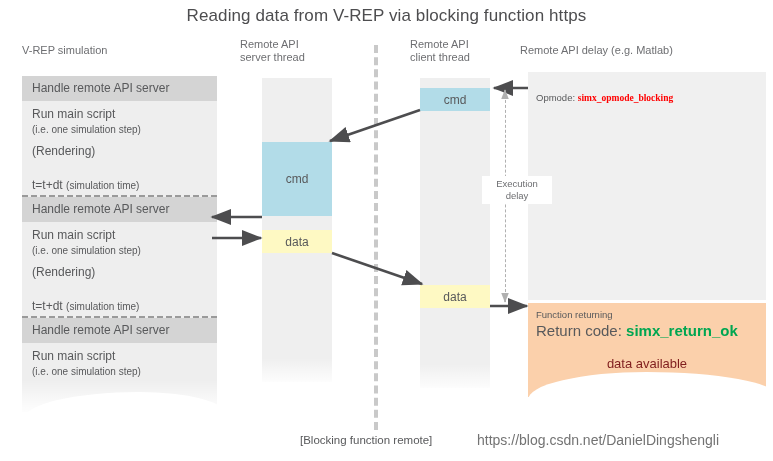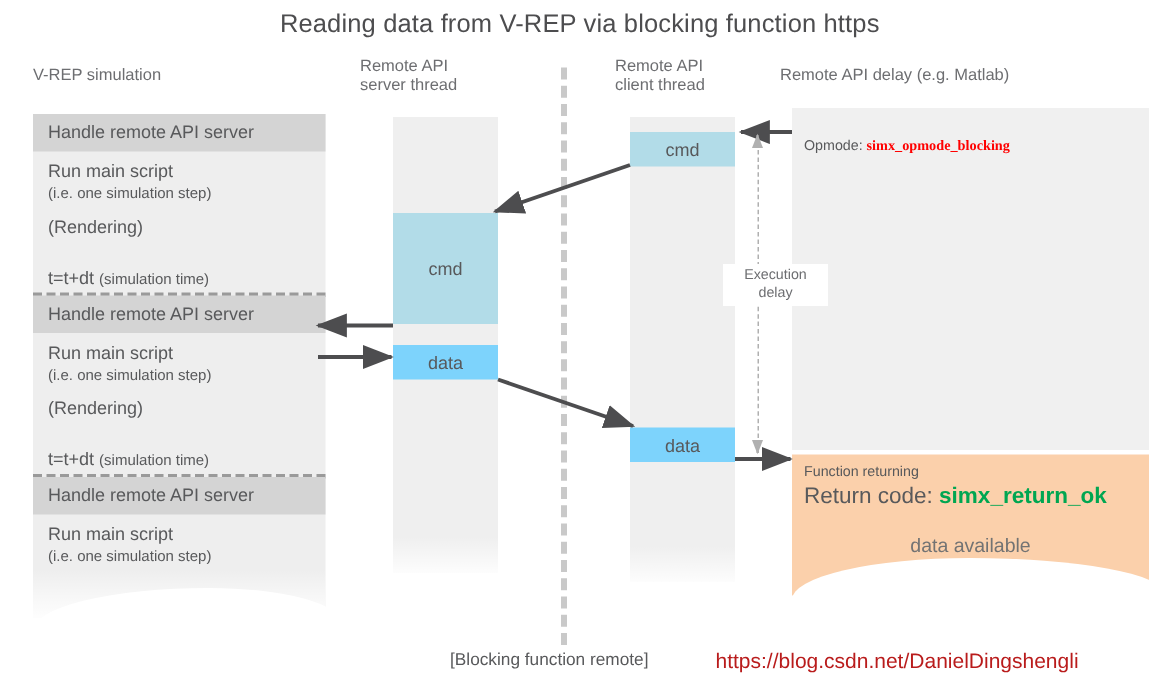--- a/index.html
+++ b/index.html
@@ -82,21 +82,21 @@
   #client-fade{left:420px;top:364px;width:78px;height:30px;}
 
   .blk{
     font-size:12px;
     color:#58595b;
     text-align:center;
     line-height:1;
     display:flex;align-items:center;justify-content:center;
   }
   .blk-cmd{background:#b2dce8;}
-  .blk-data{background:#7dd3fc;}
+  .blk-data{background:#fef9c3;}
 
   #server-cmd{left:262px;top:142px;width:70px;height:74px;}
   #server-data{left:262px;top:230px;width:70px;height:23px;}
   #client-cmd{left:420px;top:88px;width:70px;height:23px;}
   #client-data{left:420px;top:285px;width:70px;height:23px;}
 
   
   #divider{
     left:374px;top:45px;width:0;height:385px;
     border-left:4px dashed #c9c9c9;
@@ -129,37 +129,37 @@
     left:528px;top:372px;width:248px;height:32px;
     background:#ffffff;
     border-radius:55% 60% 0 0 / 100% 85% 0 0;
     pointer-events:none;
   }
   #ret-l1{left:536px;top:309px;width:228px;font-size:9.5px;color:#58595b;}
   #ret-l2{left:536px;top:322px;width:228px;font-size:15px;color:#58595b;}
   #ret-l2 .code{color:#00a651;font-weight:bold;}
   #ret-avail{
     left:528px;top:356px;width:238px;
-    text-align:center;font-size:13px;color:#737373;
+    text-align:center;font-size:13px;color:#7f1d1d;
   }
 
   
   #exec-dash{
     left:505px;top:90px;width:0;height:212px;
     border-left:1px dashed #b0b0b0;
   }
   #exec-label{
     left:470px;top:176px;width:70px;
     text-align:center;font-size:9.5px;color:#6d6e71;line-height:12px;
     background:#ffffff;padding:2px 0;margin-left:12px;
   }
 
   
   #caption{left:300px;top:434px;font-size:11.5px;color:#58595b;white-space:nowrap;}
-  #watermark{left:477px;top:432px;font-size:14px;color:#b91c1c;white-space:nowrap;}
+  #watermark{left:477px;top:432px;font-size:14px;color:#737373;white-space:nowrap;}
 
   svg.overlay{position:absolute;left:0;top:0;width:773px;height:461px;pointer-events:none;}
 </style>
 </head>
 <body>
 
 <div id="stage">
 
   <div class="abs" id="title">Reading data from V-REP via blocking function https</div>
 

